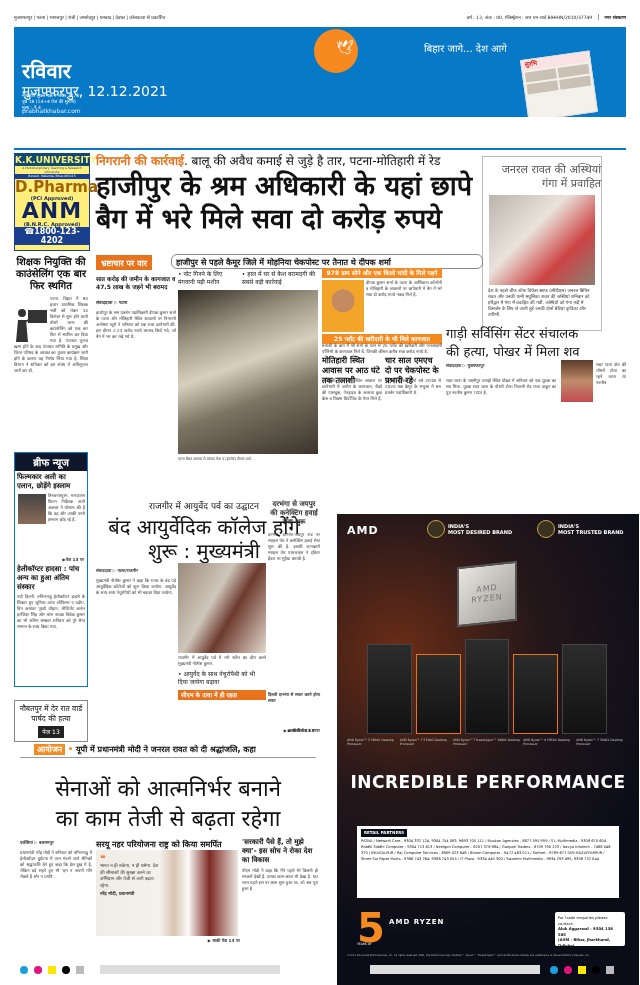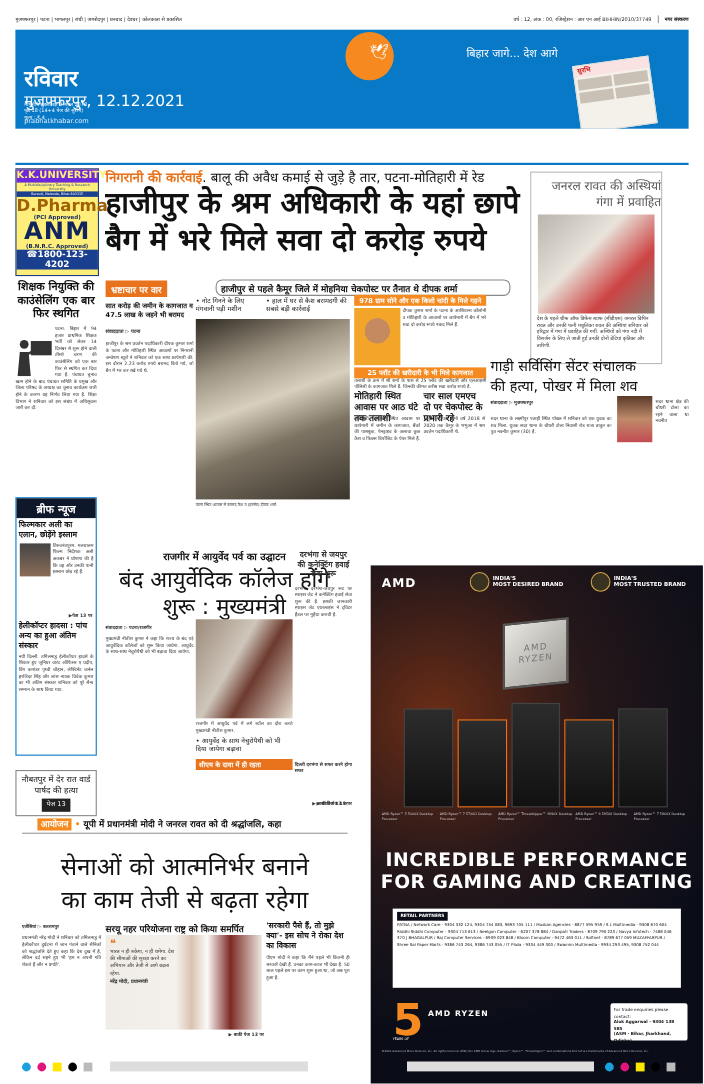--- a/index.html
+++ b/index.html
@@ -17,21 +17,21 @@
 .bird{left:322px;top:12px;color:#fff;font-size:14px}
 .logo{left:130px;top:28px;color:#fff;font-size:58px;font-weight:bold;letter-spacing:-1px;line-height:64px;font-family:"DejaVu Serif",serif}
 .tagline{left:410px;top:14px;color:#fff;font-size:10px}
 .paper-thumb{left:510px;top:28px;width:70px;height:62px;background:#f4f1ea;transform:rotate(-8deg);border:1px solid #ddd;overflow:hidden}
 .paper-thumb .pt-h{background:#fbe2e2;height:10px;font-size:6px;color:#c22;font-weight:bold;padding-left:3px}
 .paper-thumb .pt-b{display:grid;grid-template-columns:1fr 1fr;gap:2px;padding:2px}
 .paper-thumb .pt-b div{height:10px;background:#c9c1b5}
 .blue-rule{left:14px;top:148px;width:612px;height:2px;background:#0879c6}
 
 .kk{left:14px;top:153px;width:76px;height:98px;background:#ffef7a;border:1px solid #1a3f8f}
-.kk-title{background:#6d28d9;color:#ffef7a;font-size:9px;font-weight:bold;text-align:center;padding:1px 0}
+.kk-title{background:#0c4a6e;color:#ffef7a;font-size:9px;font-weight:bold;text-align:center;padding:1px 0}
 .kk-sub{font-size:3px;text-align:center;color:#1a3f8f;height:8px}
 .kk-addr{background:#1a3f8f;color:#fff;font-size:3px;text-align:center;height:5px}
 .kk-dp{font-size:15px;font-weight:bold;color:#a16207;text-align:center;line-height:16px}
 .kk-pci{font-size:5px;text-align:center;color:#10255e;font-weight:bold}
 .kk-anm{font-size:22px;font-weight:bold;color:#10255e;text-align:center;line-height:20px;letter-spacing:1px}
 .kk-bnrc{font-size:5px;text-align:center;color:#10255e;font-weight:bold}
 .kk-ph{background:#1a3f8f;color:#fff;font-size:8px;font-weight:bold;text-align:center}
 
 .kicker{left:96px;top:152px;font-size:12px;white-space:nowrap}
 .kicker .org{color:#e8731c;font-weight:bold}
@@ -42,40 +42,40 @@
 .rawat-h{font-size:11px;color:#555;text-align:right;line-height:14px;padding-top:6px}
 .rawat-img{margin:4px 6px 0;height:90px;background:linear-gradient(135deg,#b9b4ac,#e9e3db 40%,#c44 70%,#8a7f74)}
 .rawat-cap{font-size:4.5px;padding:3px 5px;line-height:6px;color:#333}
 
 .shikshak{left:14px;top:256px;width:74px;font-size:10px;text-align:center;line-height:12px;font-weight:bold}
 .body-text{font-size:4.2px;line-height:6px;color:#333;text-align:justify}
 
 .kash-label{left:96px;top:255px;background:#e8731c;color:#fff;font-size:8px;padding:2px 5px;font-weight:bold}
 .kash-blurb{left:96px;top:275px;width:80px;font-size:6px;font-weight:bold;line-height:8px}
 
-.hajipur-sub{left:196px;top:254px;width:268px;font-size:8px;font-weight:bold;white-space:nowrap;border:1px solid #888;border-radius:6px;padding:1px 4px}
+.hajipur-sub{left:171px;top:254px;width:312px;font-size:8px;font-weight:bold;white-space:nowrap;border:1px solid #888;border-radius:6px;padding:1px 4px}
 .bullets{left:178px;top:270px;width:140px;display:flex;gap:6px;font-size:6px;line-height:8px}
 .money{left:178px;top:290px;width:140px;height:164px;background:linear-gradient(160deg,#2f2a22 0%,#9c9281 25%,#d8d0be 45%,#7c7363 65%,#3a342b 100%)}
 .money-cap{left:178px;top:456px;width:140px;font-size:3.5px;color:#333}
 .orange-bar{background:#f48a20;color:#fff;font-weight:bold;font-size:6px;text-align:center;padding:1px 0}
 .bar1{left:322px;top:268px;width:120px}
 .bar2{left:322px;top:334px;width:120px}
 .portrait{left:322px;top:280px;width:42px;height:52px;background:radial-gradient(circle at 50% 40%,#c58a5f 0 30%,#f3a52a 31% 100%)}
 
 .mot-h{left:322px;top:353px;width:60px;font-size:8px;font-weight:bold;line-height:10px}
 .char-h{left:385px;top:353px;width:56px;font-size:8px;font-weight:bold;line-height:10px}
 
 .brief{left:14px;top:452px;width:74px;border:1px solid #0879c6}
 .brief-h{background:#0f172a;color:#fff;font-size:10px;font-weight:bold;text-align:center;padding:2px 0}
 .brief-item-h{font-size:7px;font-weight:bold;line-height:9px;padding:2px}
 .filmmaker{width:28px;height:30px;background:linear-gradient(#444,#8a6d57);float:left;margin:1px 2px 0 1px}
 .naubatpur{left:14px;top:700px;width:74px;border:1px solid #888;text-align:center;font-size:7.5px;padding:3px;line-height:10px}
 .page-tag{display:inline-block;background:#222;color:#fff;font-size:6px;padding:1px 4px;margin-top:2px}
 
-.rajgir-k{left:96px;top:499px;width:216px;font-size:9px;text-align:center;font-weight:bold}
+.rajgir-k{left:96px;top:499px;width:216px;font-size:9px;text-align:center;font-weight:normal}
 .rajgir-h{left:96px;top:515px;width:216px;font-size:20px;line-height:24px;text-align:center;font-family:"DejaVu Sans",sans-serif}
 .nitish{left:178px;top:563px;width:88px;height:90px;background:linear-gradient(120deg,#9b8b7a,#cfc6bb 40%,#6d3a2e 60%,#e2d9cc)}
 .darbhanga-h{left:322px;top:500px;width:120px;font-size:9px;text-align:center;line-height:11px;font-weight:bold;color:#333}
 
 .amd{left:337px;top:514px;width:302px;height:550px;background:radial-gradient(circle at 20% 25%,#6b2d16 0%,#24171a 30%,#0a0d18 60%,#0a0d18 100%);color:#fff;overflow:hidden}
 .amd-logo{left:10px;top:10px;font-size:11px;font-weight:bold;letter-spacing:1px}
 .badge{top:6px;display:flex;gap:3px;align-items:center}
 .badge .circ{width:18px;height:18px;border-radius:50%;border:1px solid #c9a24a;background:#3a3221}
 .badge .txt{font-size:5px;line-height:6px;font-weight:bold}
 .chip{left:120px;top:50px;width:60px;height:60px;background:linear-gradient(135deg,#e8e6e1,#9e9b95);transform:skewY(-6deg);border:2px solid #555;color:#777;font-size:8px;text-align:center;padding-top:18px;line-height:10px;letter-spacing:1px}
@@ -264,21 +264,20 @@
   </div>
   <div class="abs" style="left:10px;top:224px;width:282px;display:flex;justify-content:space-between;font-size:3px;color:#ccc">
     <span>AMD Ryzen™ 5 5600X Desktop Processor</span>
       <span>AMD Ryzen™ 7 5700G Desktop Processor</span>
       <span>AMD Ryzen™ Threadripper™ 3990X Desktop Processor</span>
       <span>AMD Ryzen™ 9 5950X Desktop Processor</span>
       <span>AMD Ryzen™ 7 5800X Desktop Processor</span>
   </div>
   <div class="abs amd-head">
     <div>INCREDIBLE PERFORMANCE</div>
-    <div>FOR GAMING AND CREATING</div>
   </div>
   <div class="abs retail">
     <div class="retail-h">RETAIL PARTNERS</div>
     <div>PATNA / Network Care - 9304 332 124, 9304 754 083, 9693 705 111 / Muskan Agencies - 8877 595 959 / S L Multimedia - 9308 670 604 Riddhi Siddhi Computer - 9304 713 613 / Neelgon Computer - 6207 378 884 / Ganpati Traders - 8709 790 223 / Navya Infotech - 7488 046 370 | BHAGALPUR / Raj Computer Services - 6909 023 848 / Bloom Computer - 9472 463 011 / Softnet - 8789 677 059 MUZAFFARPUR / Shree Sai Paper Marts - 9386 743 264, 9386 743 055 / IT Plaza - 9334 449 300 / Swamim Multimedia - 9934 293 495, 9308 752 044</div>
   </div>
   <div class="abs five">5</div>
   <div class="abs" style="left:20px;top:428px;font-size:3px;color:#fff">YEARS OF</div>
   <div class="abs ryzen-logo">AMD RYZEN</div>
   <div class="abs trade">
     <div>For trade enquiries please contact:</div>

